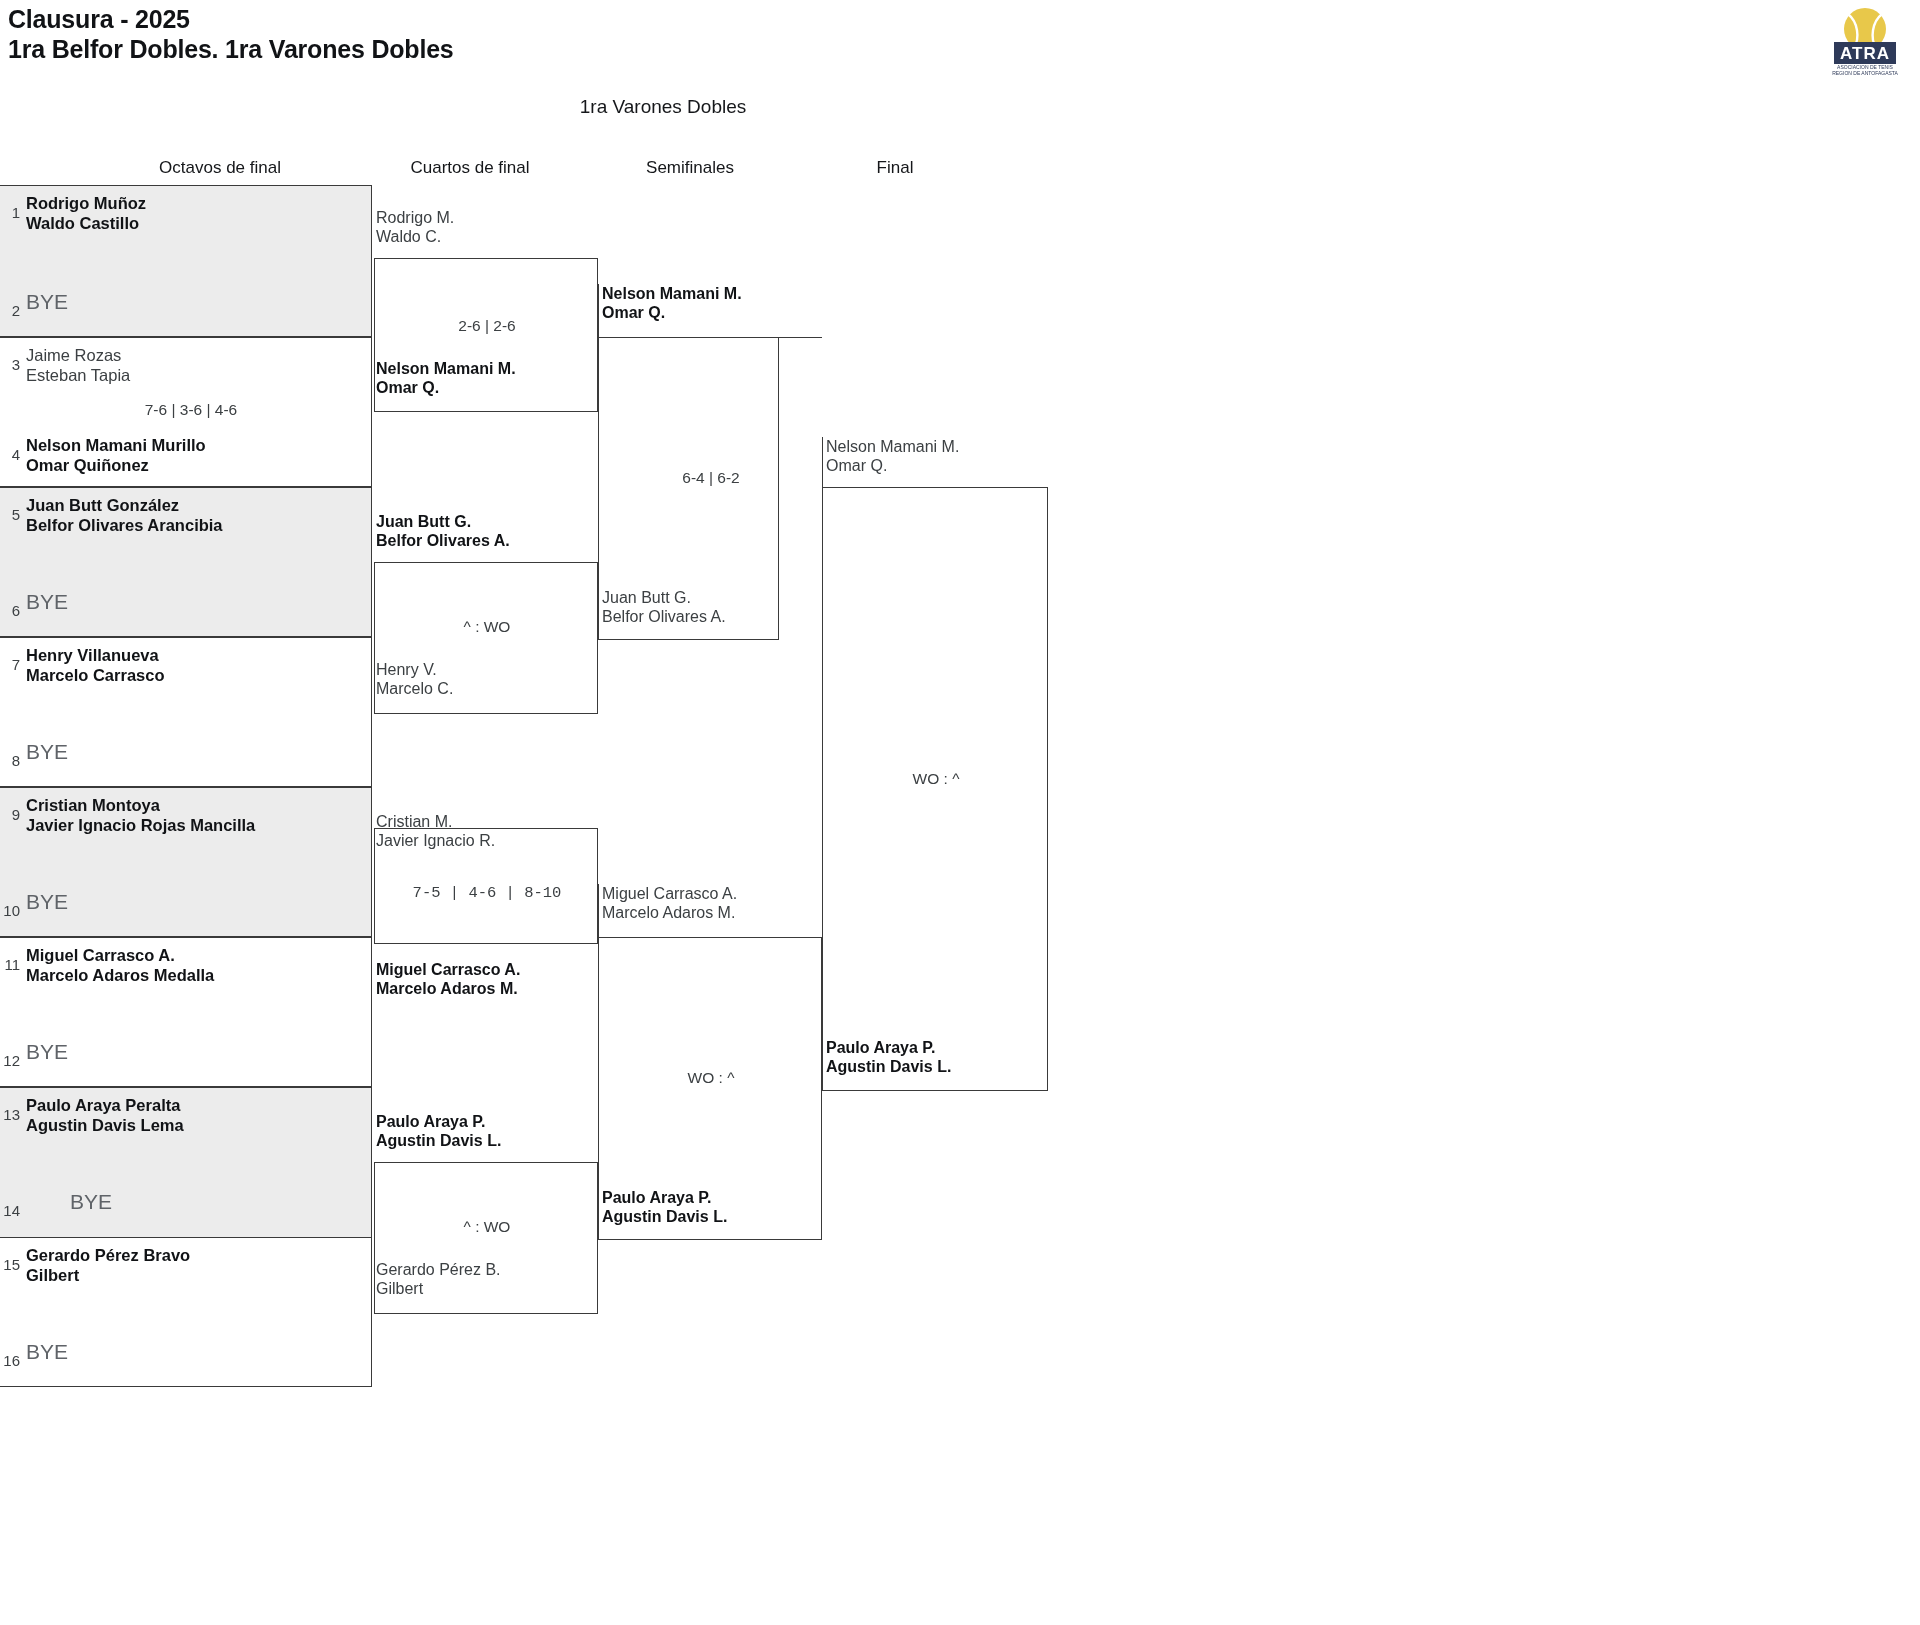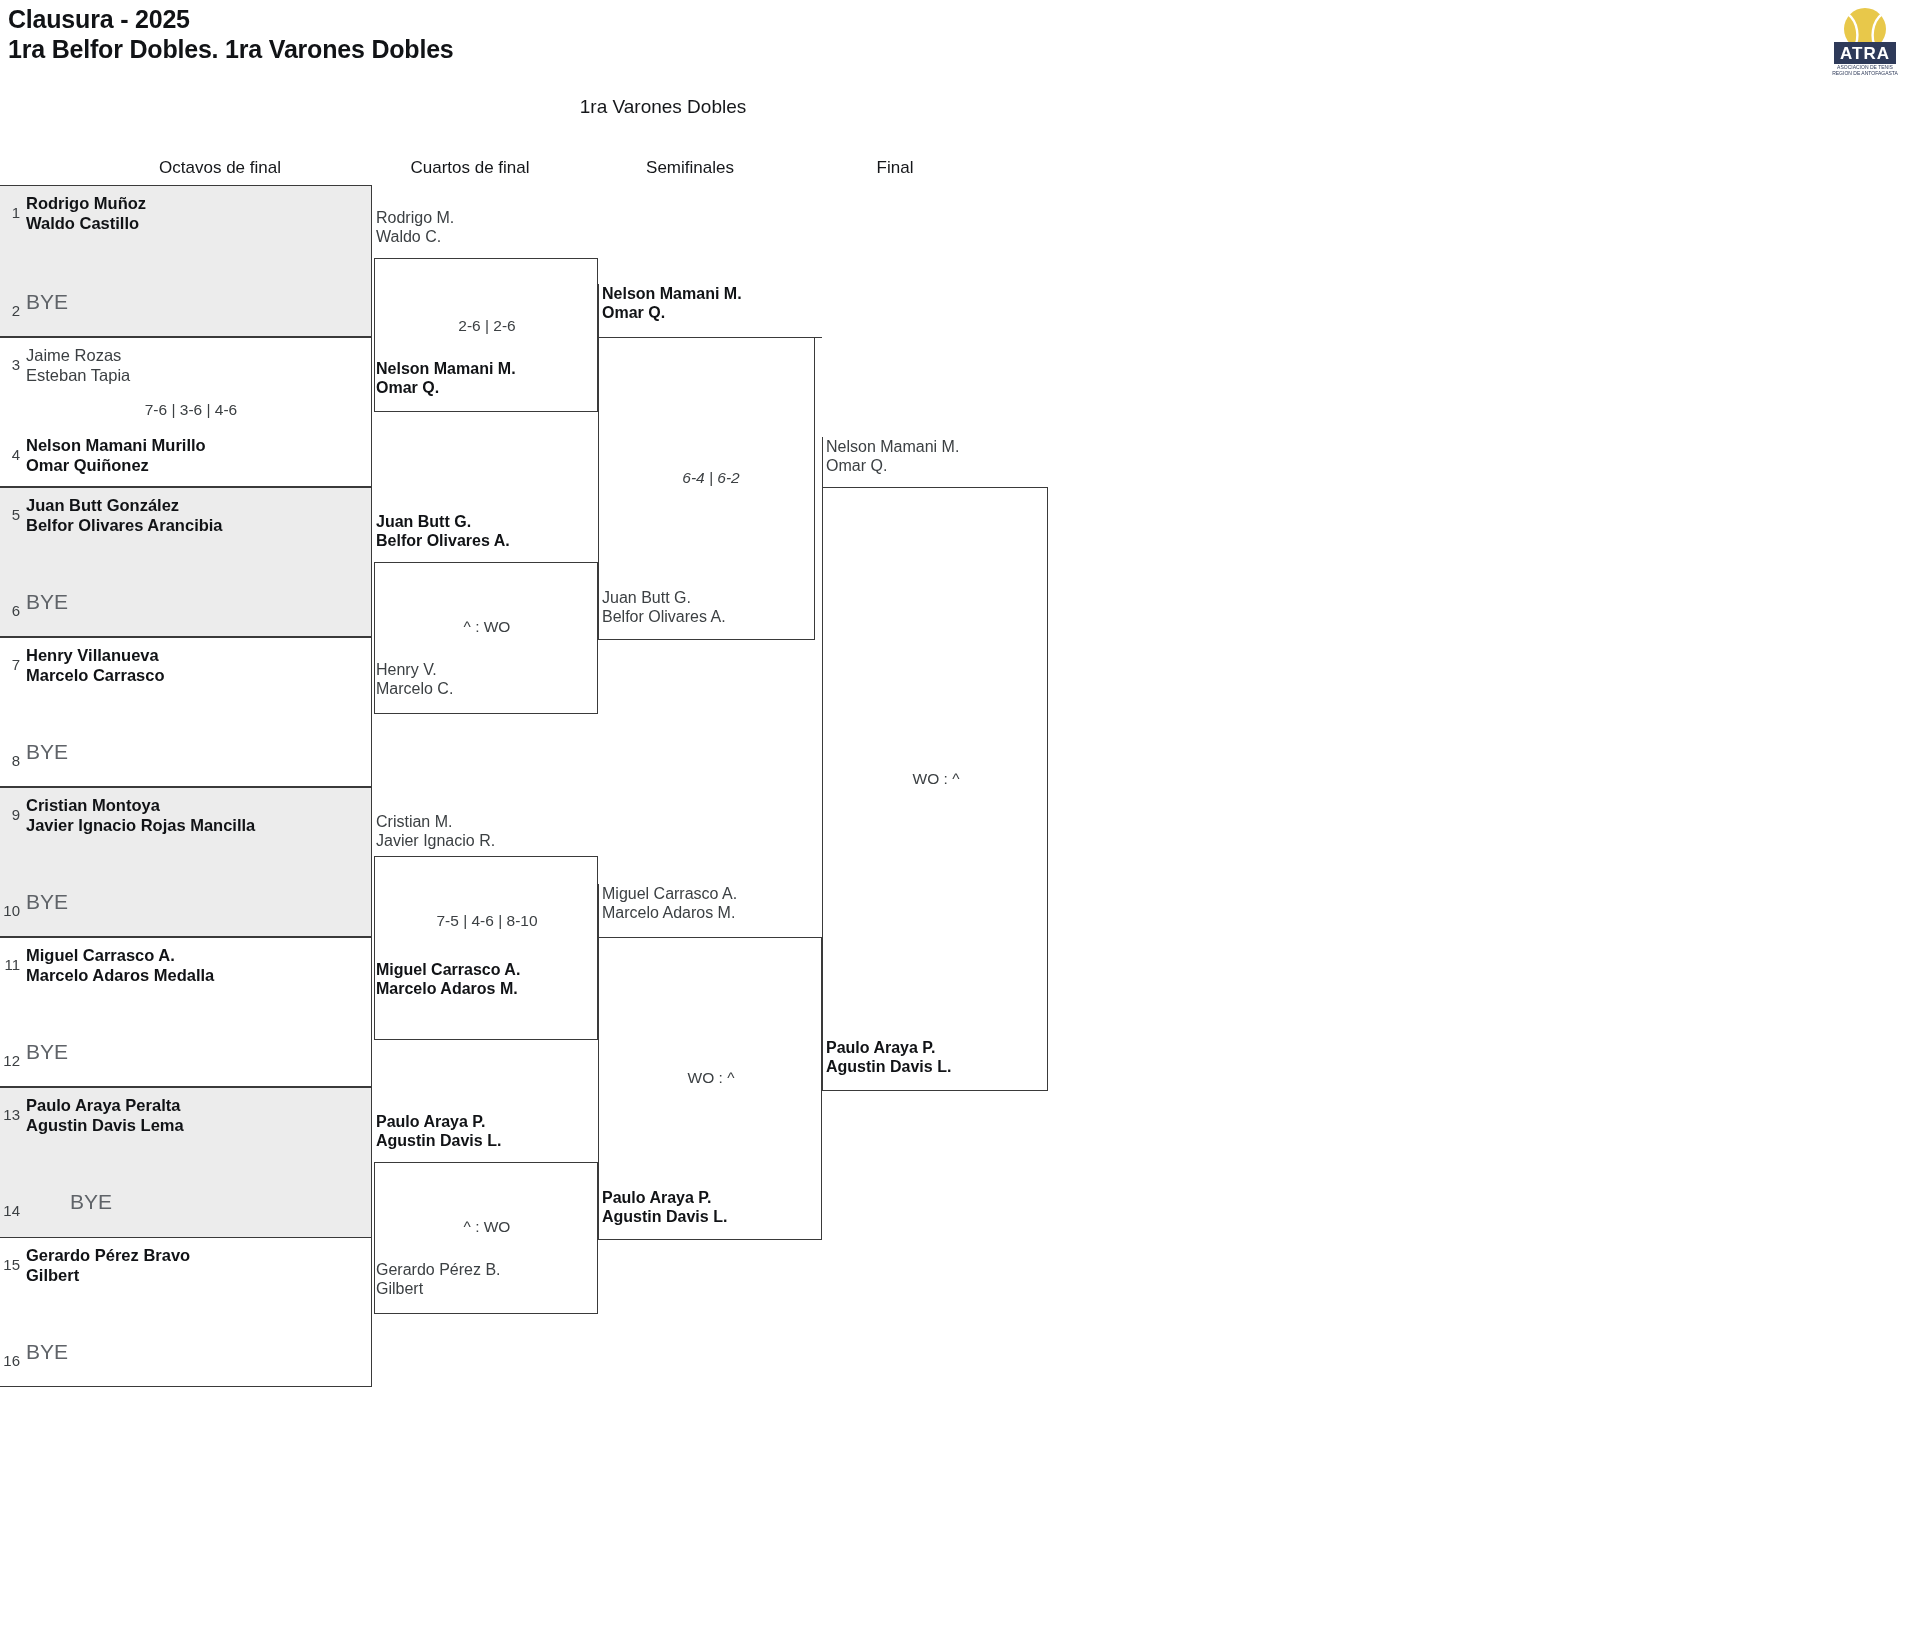--- a/index.html
+++ b/index.html
@@ -281,21 +281,21 @@
 </div>
 <div class="box-name loser" style="left:376px; top:660px;">
   <span>Henry V.</span><br>
   <span>Marcelo C.</span>
 </div>
 
 <div class="box-name loser" style="left:376px; top:812px;">
   <span>Cristian M.</span><br>
   <span>Javier Ignacio R.</span>
 </div>
-<div class="match-box" style="left:374px; top:856px; width:224px; height:184px;">
+<div class="match-box" style="left:374px; top:828px; width:224px; height:116px;font-family:Liberation Mono, monospace;">
   <div class="score-label" style="top:55px; left:0; width:224px;">7-5 | 4-6 | 8-10</div>
 </div>
 <div class="box-name winner" style="left:376px; top:960px;">
   <span>Miguel Carrasco A.</span><br>
   <span>Marcelo Adaros M.</span>
 </div>
 
 <div class="box-name winner" style="left:376px; top:1112px;">
   <span>Paulo Araya P.</span><br>
   <span>Agustin Davis L.</span>
@@ -305,21 +305,21 @@
 </div>
 <div class="box-name loser" style="left:376px; top:1260px;">
   <span>Gerardo Pérez B.</span><br>
   <span>Gilbert</span>
 </div>
 
 <div class="box-name winner" style="left:602px; top:284px;">
   <span>Nelson Mamani M.</span><br>
   <span>Omar Q.</span>
 </div>
-<div class="match-box" style="left:598px; top:337px; width:217px; height:303px;font-style:italic;">
+<div class="match-box" style="left:598px; top:337px; width:181px; height:303px;">
   <div class="score-label" style="top:131px; left:0; width:224px;">6-4 | 6-2</div>
 </div>
 <div class="box-name loser" style="left:602px; top:588px;">
   <span>Juan Butt G.</span><br>
   <span>Belfor Olivares A.</span>
 </div>
 
 <div class="box-name loser" style="left:602px; top:884px;">
   <span>Miguel Carrasco A.</span><br>
   <span>Marcelo Adaros M.</span>

